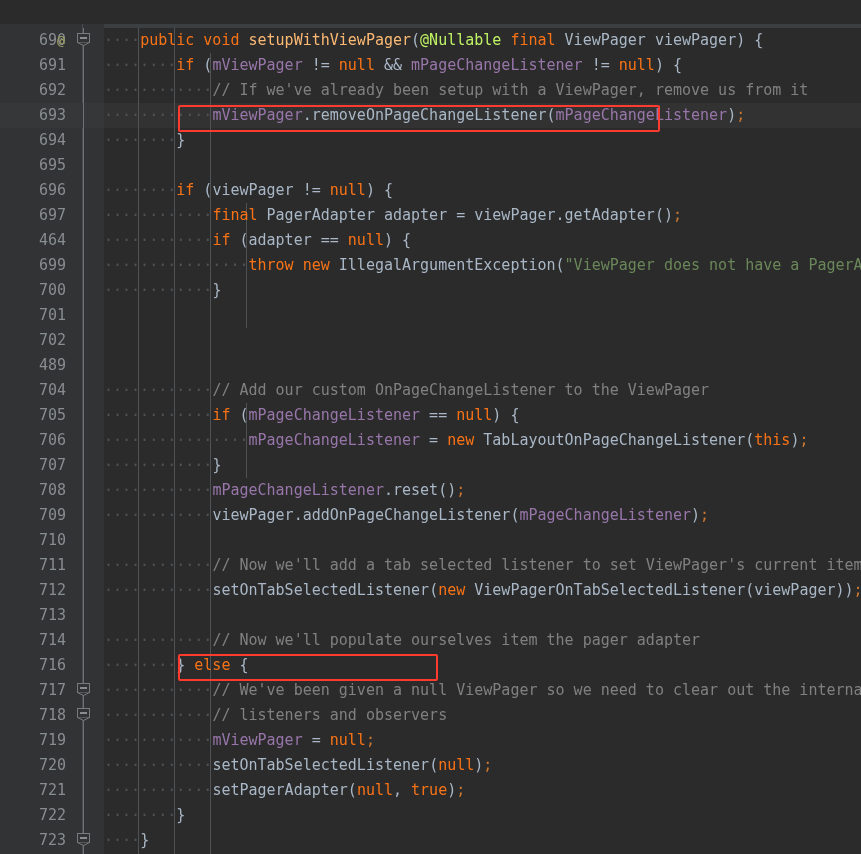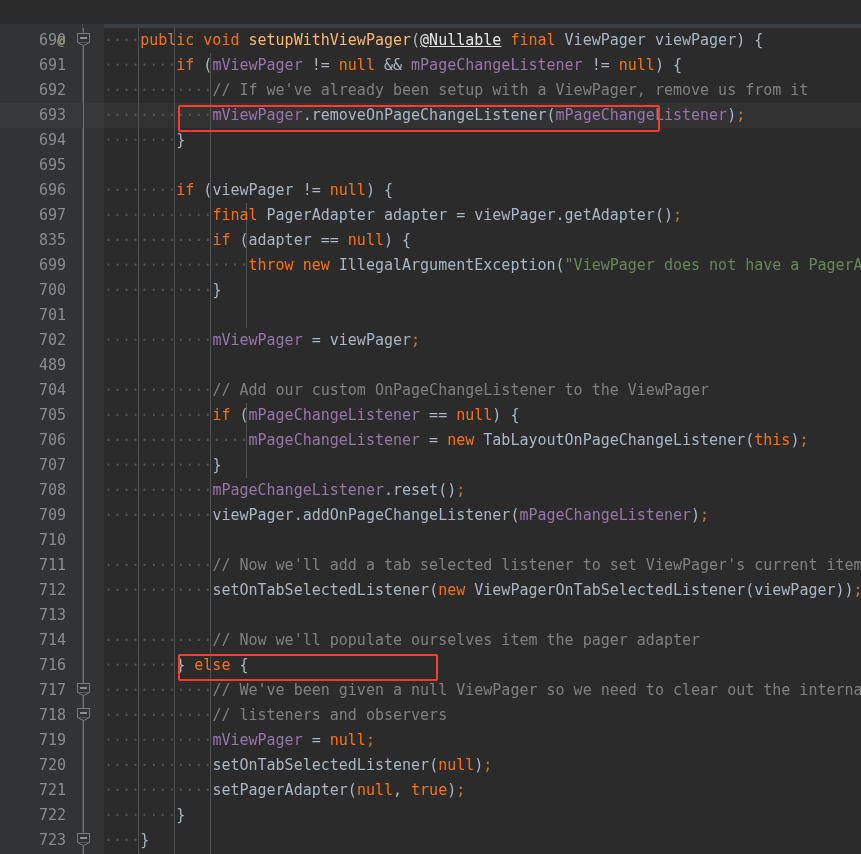--- a/index.html
+++ b/index.html
@@ -127,21 +127,21 @@
     z-index: 1;
   }
 
   
   .kw   { color: #f97316; }          
   .mth  { color: #fdba74; }          
   .fld  { color: #9876aa; }          
   .typ  { color: #a9b7c6; }          
   .cmt  { color: #808080; }          
   .str  { color: #6a8759; }          
-  .ann  { color: #e5e5e5; text-decoration: underline; }          
+  .ann  { color: #bef264; }          
   .pun  { color: #a9b7c6; }          
   .sem  { color: #cc7832; }          
   .brc  { color: #a9b7c6; }
   .call { color: #a9b7c6; }
   .ws   { color: #4f5355; }          
 
   
   .redbox {
     position: absolute;
     border: 2px solid #ff3b30;
@@ -178,25 +178,25 @@
             <path d="M0.5 9.5 L6.5 12.5 L12.5 9.5" fill="#313335" stroke="#787b7d" stroke-width="1"></path>
             <rect x="3" y="4.3" width="7" height="1.4" fill="#b0b3b5"></rect>
           </svg></div><div class="code"><span class="ws">····</span><span class="kw">public</span><span class="ws"> </span><span class="kw">void</span><span class="ws"> </span><span class="mth">setupWithViewPager</span><span class="pun">(</span><span class="ann">@Nullable</span><span class="ws"> </span><span class="kw">final</span><span class="ws"> </span><span class="typ">ViewPager</span><span class="ws"> </span><span class="typ">viewPager</span><span class="pun">) </span><span class="brc">{</span></div></div>
       <div class="row"><div class="lnum">691</div><div class="code"><span class="ws">········</span><span class="kw">if</span><span class="ws"> </span><span class="pun">(</span><span class="fld">mViewPager</span><span class="pun"> != </span><span class="kw">null</span><span class="pun"> &amp;&amp; </span><span class="fld">mPageChangeListener</span><span class="pun"> != </span><span class="kw">null</span><span class="pun">) </span><span class="brc">{</span></div></div>
       <div class="row"><div class="lnum">692</div><div class="code"><span class="ws">············</span><span class="cmt">// If we've already been setup with a ViewPager, remove us from it</span></div></div>
       <div class="row highlight"><div class="lnum-bg"></div><div class="code-bg"></div><div class="lnum">693</div><div class="code"><span class="ws">············</span><span class="fld">mViewPager</span><span class="pun">.</span><span class="call">removeOnPageChangeListener</span><span class="pun">(</span><span class="fld">mPageChangeListener</span><span class="pun">)</span><span class="sem">;</span></div></div>
       <div class="row"><div class="lnum">694</div><div class="code"><span class="ws">········</span><span class="brc">}</span></div></div>
       <div class="row"><div class="lnum">695</div><div class="code"></div></div>
       <div class="row"><div class="lnum">696</div><div class="code"><span class="ws">········</span><span class="kw">if</span><span class="ws"> </span><span class="pun">(</span><span class="typ">viewPager</span><span class="pun"> != </span><span class="kw">null</span><span class="pun">) </span><span class="brc">{</span></div></div>
       <div class="row"><div class="lnum">697</div><div class="code"><span class="ws">············</span><span class="kw">final</span><span class="ws"> </span><span class="typ">PagerAdapter</span><span class="ws"> </span><span class="typ">adapter</span><span class="pun"> = </span><span class="typ">viewPager</span><span class="pun">.</span><span class="call">getAdapter</span><span class="pun">()</span><span class="sem">;</span></div></div>
-      <div class="row"><div class="lnum">835</div><div class="code"><span class="ws">············</span><span class="kw">if</span><span class="ws"> </span><span class="pun">(</span><span class="typ">adapter</span><span class="pun"> == </span><span class="kw">null</span><span class="pun">) </span><span class="brc">{</span></div></div>
+      <div class="row"><div class="lnum">464</div><div class="code"><span class="ws">············</span><span class="kw">if</span><span class="ws"> </span><span class="pun">(</span><span class="typ">adapter</span><span class="pun"> == </span><span class="kw">null</span><span class="pun">) </span><span class="brc">{</span></div></div>
       <div class="row"><div class="lnum">699</div><div class="code"><span class="ws">················</span><span class="kw">throw</span><span class="ws"> </span><span class="kw">new</span><span class="ws"> </span><span class="typ">IllegalArgumentException</span><span class="pun">(</span><span class="str">"ViewPager does not have a PagerAdapter set"</span></div></div>
       <div class="row"><div class="lnum">700</div><div class="code"><span class="ws">············</span><span class="brc">}</span></div></div>
       <div class="row"><div class="lnum">701</div><div class="code"></div></div>
-      <div class="row"><div class="lnum">702</div><div class="code"><span class="ws">············</span><span class="fld">mViewPager</span><span class="pun"> = </span><span class="typ">viewPager</span><span class="sem">;</span></div></div>
+      <div class="row"><div class="lnum">702</div></div>
       <div class="row"><div class="lnum">489</div><div class="code"></div></div>
       <div class="row"><div class="lnum">704</div><div class="code"><span class="ws">············</span><span class="cmt">// Add our custom OnPageChangeListener to the ViewPager</span></div></div>
       <div class="row"><div class="lnum">705</div><div class="code"><span class="ws">············</span><span class="kw">if</span><span class="ws"> </span><span class="pun">(</span><span class="fld">mPageChangeListener</span><span class="pun"> == </span><span class="kw">null</span><span class="pun">) </span><span class="brc">{</span></div></div>
       <div class="row"><div class="lnum">706</div><div class="code"><span class="ws">················</span><span class="fld">mPageChangeListener</span><span class="pun"> = </span><span class="kw">new</span><span class="ws"> </span><span class="typ">TabLayoutOnPageChangeListener</span><span class="pun">(</span><span class="kw">this</span><span class="pun">)</span><span class="sem">;</span></div></div>
       <div class="row"><div class="lnum">707</div><div class="code"><span class="ws">············</span><span class="brc">}</span></div></div>
       <div class="row"><div class="lnum">708</div><div class="code"><span class="ws">············</span><span class="fld">mPageChangeListener</span><span class="pun">.</span><span class="call">reset</span><span class="pun">()</span><span class="sem">;</span></div></div>
       <div class="row"><div class="lnum">709</div><div class="code"><span class="ws">············</span><span class="typ">viewPager</span><span class="pun">.</span><span class="call">addOnPageChangeListener</span><span class="pun">(</span><span class="fld">mPageChangeListener</span><span class="pun">)</span><span class="sem">;</span></div></div>
       <div class="row"><div class="lnum">710</div><div class="code"></div></div>
       <div class="row"><div class="lnum">711</div><div class="code"><span class="ws">············</span><span class="cmt">// Now we'll add a tab selected listener to set ViewPager's current item</span></div></div>
       <div class="row"><div class="lnum">712</div><div class="code"><span class="ws">············</span><span class="call">setOnTabSelectedListener</span><span class="pun">(</span><span class="kw">new</span><span class="ws"> </span><span class="typ">ViewPagerOnTabSelectedListener</span><span class="pun">(</span><span class="typ">viewPager</span><span class="pun">))</span><span class="sem">;</span></div></div>

